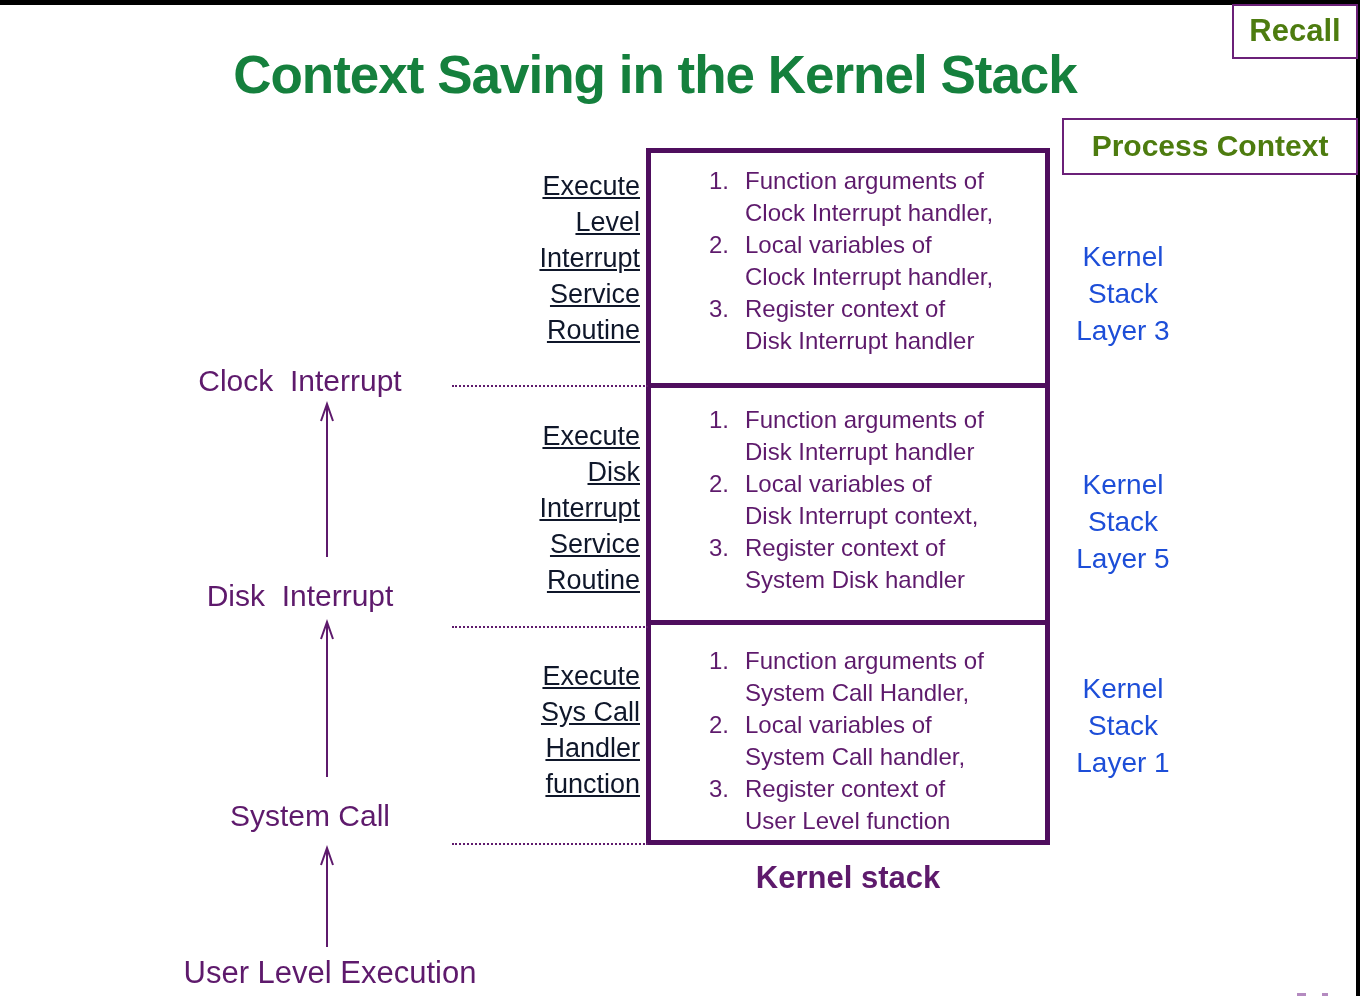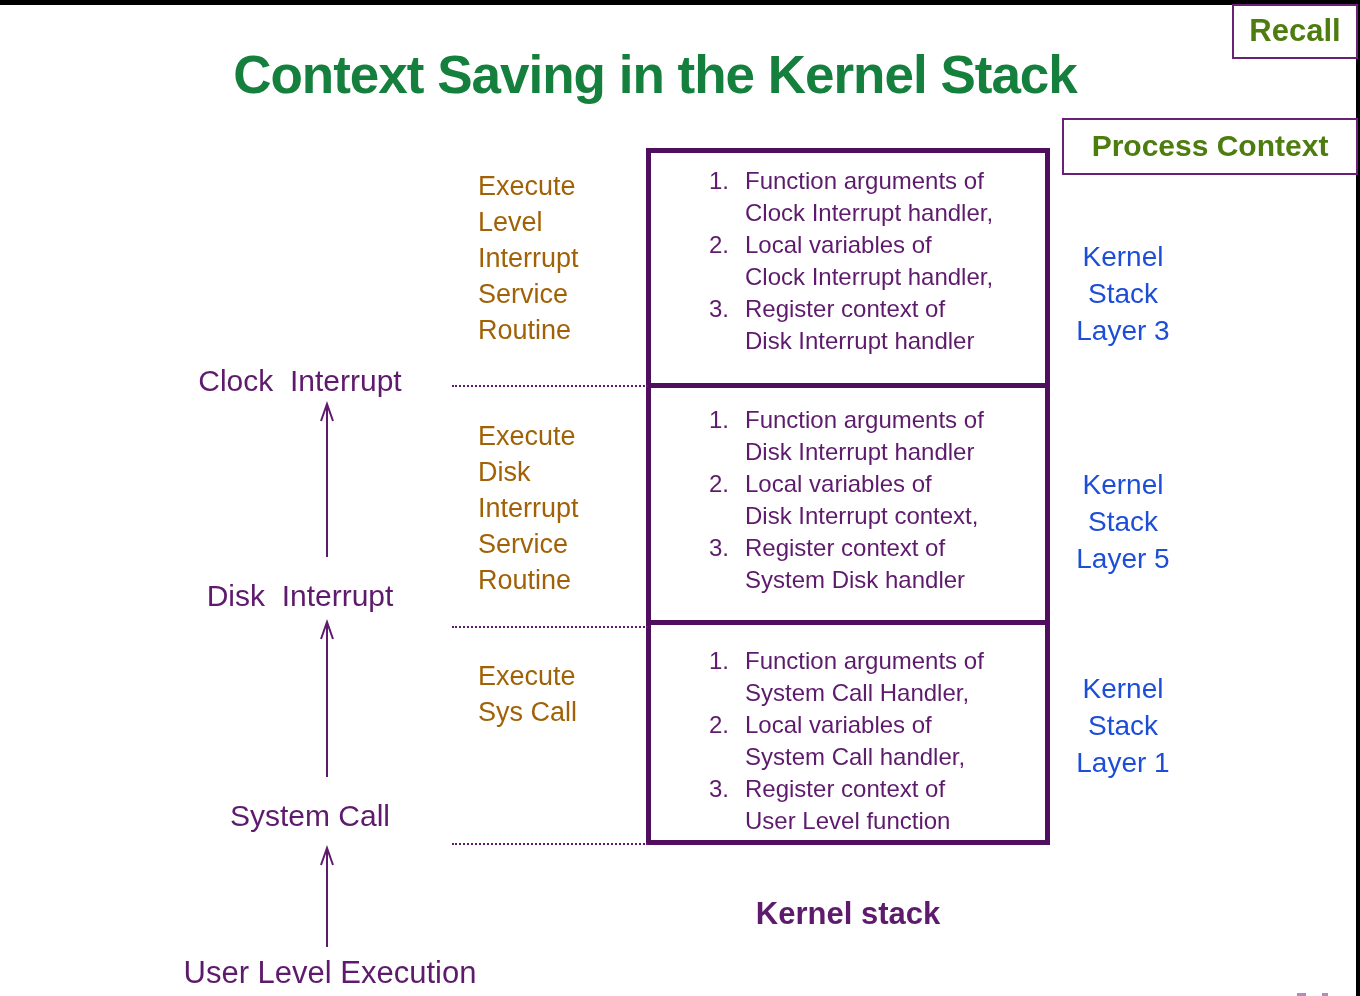--- a/index.html
+++ b/index.html
@@ -29,42 +29,42 @@
     box-sizing:border-box;color:#5e1a6c;font-size:24px;
   }
   .layer3{top:148px;height:240px;padding-top:12px;}
   .layer2{top:383px;height:242px;padding-top:16px;}
   .layer1{top:620px;height:225px;padding-top:20px;}
   .kitem{display:flex;padding-left:58px;line-height:32px;}
   .kn{width:36px;flex:none;}
   .kl span{display:block;}
   
   .exec{
-    left:478px;width:162px;text-align:left;color:#a16207;
-    font-size:27px;line-height:36px;
+    left:478px;width:162px;text-align:right;color:#0f172a;
+    font-size:27px;line-height:36px;text-decoration:underline;
   }
   .exec1{top:168px;}
   .exec2{top:418px;}
   .exec3{top:658px;}
   
   .flow-label{color:#5e1a6c;text-align:center;white-space:pre;}
   .lbl-clock{left:140px;top:364px;width:320px;font-size:30px;}
   .lbl-disk{left:140px;top:579px;width:320px;font-size:30px;}
   .lbl-syscall{left:160px;top:799px;width:300px;font-size:30px;}
   .lbl-user{left:120px;top:955px;width:420px;font-size:31px;}
   
   .arrow{overflow:visible;}
   
   .dotted{border-top:2px dotted #5e1a6c;height:0;width:196px;left:452px;}
   .dot1{top:385px;}
   .dot2{top:626px;}
   .dot3{top:843px;}
   
   .caption{
-    left:646px;top:896px;width:404px;text-align:center;
+    left:646px;top:860px;width:404px;text-align:center;
     font-size:31px;font-weight:bold;color:#5e1a6c;
   }
   
   .side-label{
     left:1058px;width:130px;text-align:center;color:#1d4ed8;
     font-size:28px;line-height:37px;
   }
   .side3{top:238px;}
   .side2{top:466px;}
   .side1{top:670px;}
@@ -95,20 +95,22 @@
 <div class="abs exec exec2">
   <span style="display:block">Execute</span>
   <span style="display:block">Disk</span>
   <span style="display:block">Interrupt</span>
   <span style="display:block">Service</span>
   <span style="display:block">Routine</span>
 </div>
 <div class="abs exec exec3">
   <span style="display:block">Execute</span>
   <span style="display:block">Sys Call</span>
+  <span style="display:block">Handler</span>
+  <span style="display:block">function</span>
 </div>
 
 <div class="abs layer layer3">
   <div class="kitem">
     <span class="kn">1.</span>
     <span class="kl">
       <span>Function arguments of</span>
       <span>Clock Interrupt handler,</span>
     </span>
   </div>

